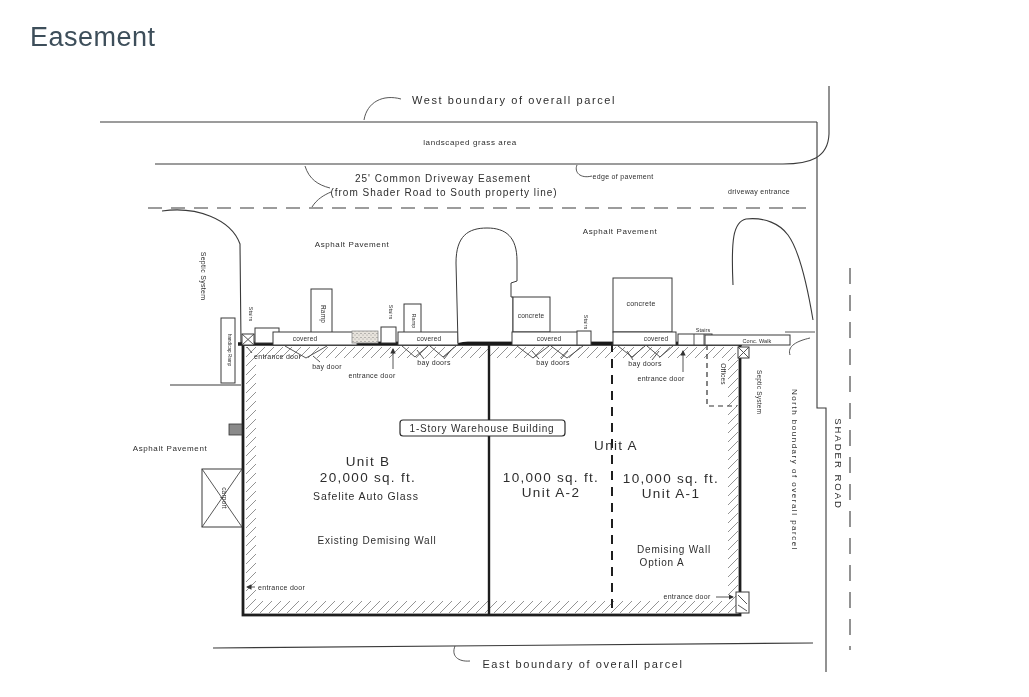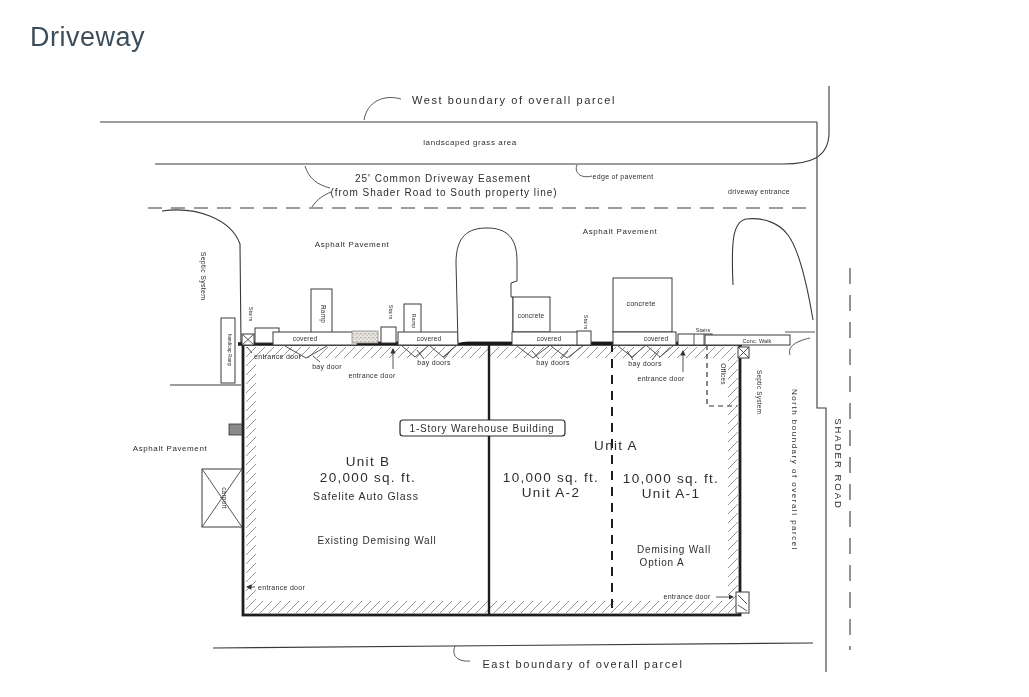--- a/index.html
+++ b/index.html
@@ -24,21 +24,21 @@
   .t-micro{font-size:5.5px;letter-spacing:0.1px;}
   .t-nano{font-size:4.6px;}
   .ln{stroke:#3a3a3a;stroke-width:1.1;fill:none;}
   .ln-thin{stroke:#444;stroke-width:0.9;fill:none;}
   .wall{stroke:#1e1e1e;fill:#ffffff;}
   .struct{stroke:#3a3a3a;stroke-width:1;fill:#ffffff;}
 </style>
 </head>
 <body>
 
-<h1 class="page-title">Driveway</h1>
+<h1 class="page-title">Easement</h1>
 
 <svg width="1029" height="697" viewBox="0 0 1029 697">
   <defs>
     <pattern id="hatch" width="9" height="9" patternUnits="userSpaceOnUse">
       <path d="M0,9 L9,0" stroke="#666" stroke-width="0.7"></path>
     </pattern>
     <pattern id="dots" width="4" height="4" patternUnits="userSpaceOnUse">
       <rect width="4" height="4" fill="#e7e3dc"></rect>
       <circle cx="1" cy="1.5" r="0.6" fill="#777"></circle>
       <circle cx="3" cy="3" r="0.5" fill="#888"></circle>

